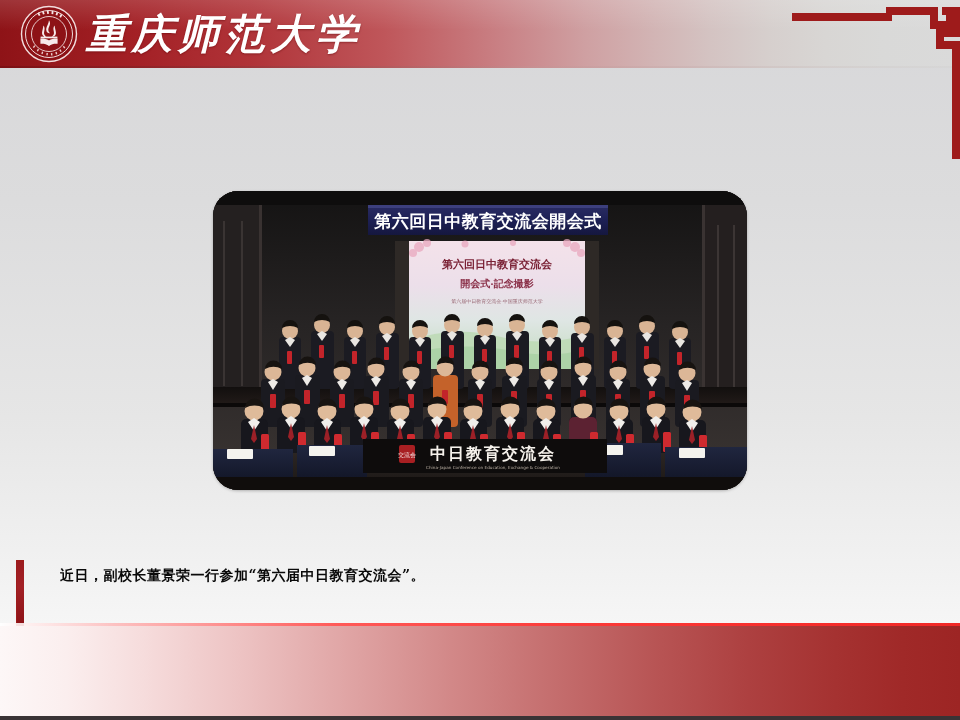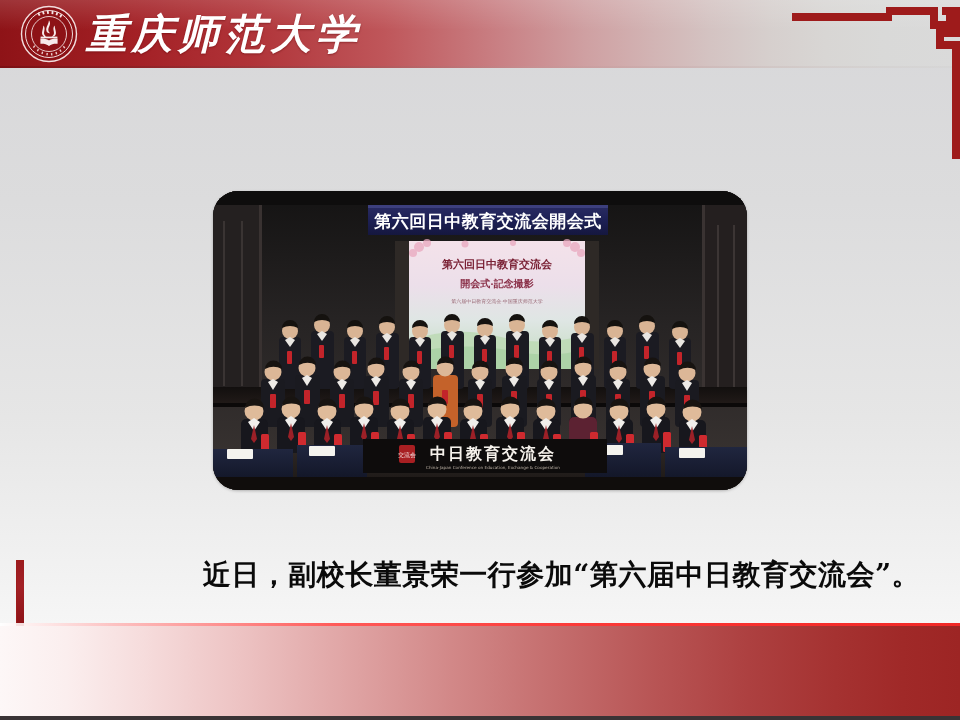--- a/index.html
+++ b/index.html
@@ -98,24 +98,24 @@
   #caption-stripe {
     position: absolute;
     left: 17px; top: 562px;
     width: 7px; height: 62px;
     background: linear-gradient(to bottom, #9b1b1f, #a32126 40%, #8d1317);
   }
   #caption {
     position: absolute;
     left: 60px; top: 558px;
     width: 860px;
-    text-align: right;
+    text-align: left;
     color: #0a0a0a;
     font-family: "DejaVu Serif", "Liberation Serif", serif;
-    font-size: 28px;
+    font-size: 14px;
     font-weight: 700;
     letter-spacing: 0.5px;
     line-height: 34px;
     white-space: nowrap;
   }
 
   
   #footer-topline {
     position: absolute;
     left: 0; top: 623px;

